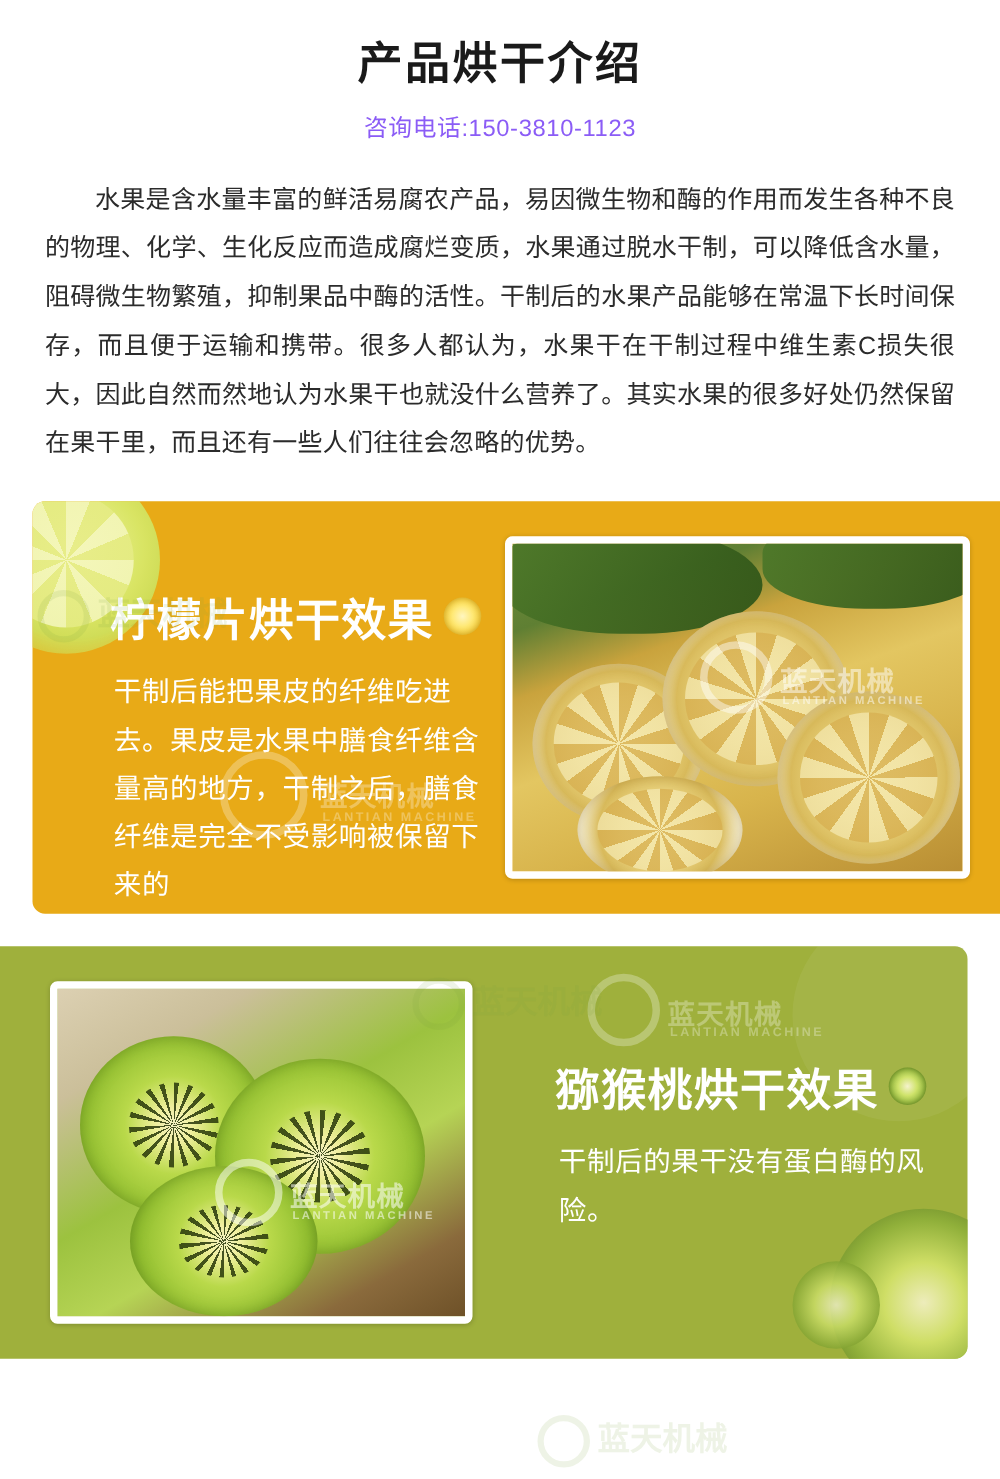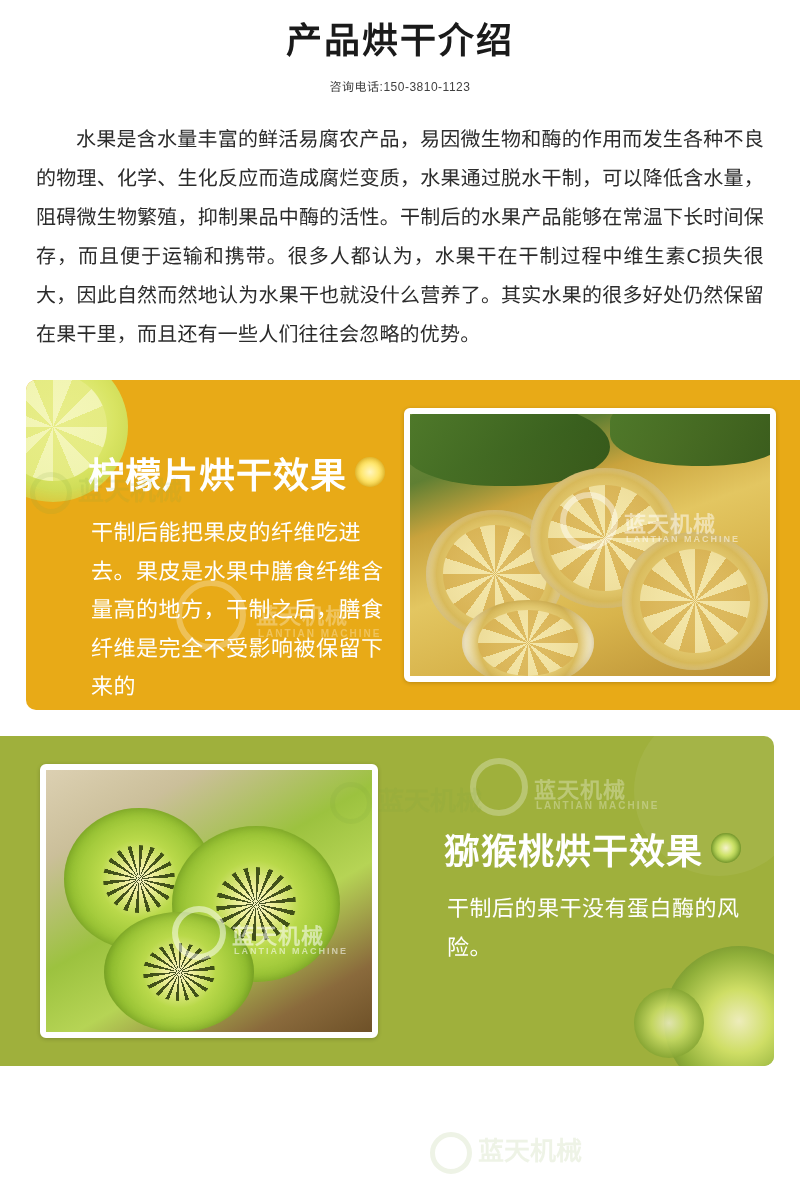--- a/index.html
+++ b/index.html
@@ -13,35 +13,35 @@
     height: 1183px;
     background: #ffffff;
     font-family: "Liberation Sans", "DejaVu Sans", sans-serif;
     color: #333;
     overflow: hidden;
     position: relative;
   }
 
   
   .header {
-    padding-top: 18px;
+    padding-top: 28px;
     text-align: center;
   }
   .page-title {
     font-size: 36px;
     font-weight: bold;
     color: #1a1a1a;
     letter-spacing: 2px;
     line-height: 1.25;
     margin: 0;
   }
   .phone-line {
     margin-top: 14px;
-    font-size: 12px;
-    color: #404040;
+    font-size: 19px;
+    color: #8b5cf6;
     letter-spacing: 0.5px;
   }
 
   
   .intro {
     margin: 26px 36px 0 36px;
     font-size: 20px;
     line-height: 1.95;
     color: #2b2b2b;
     text-align: justify;

